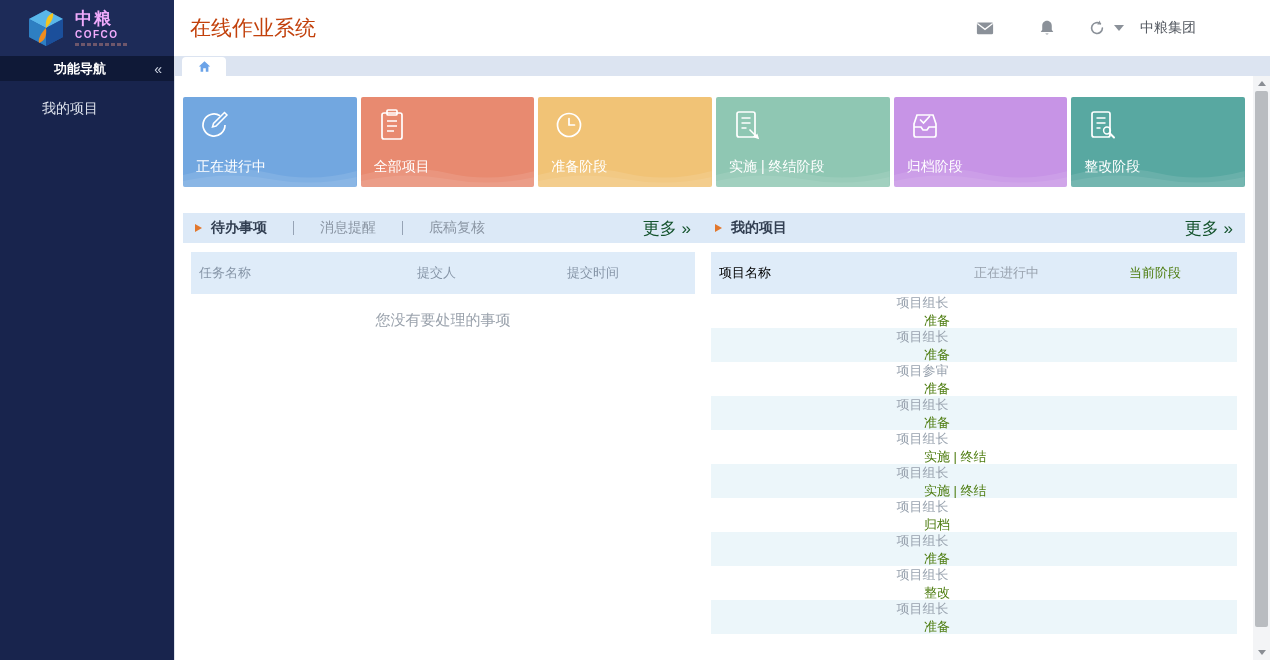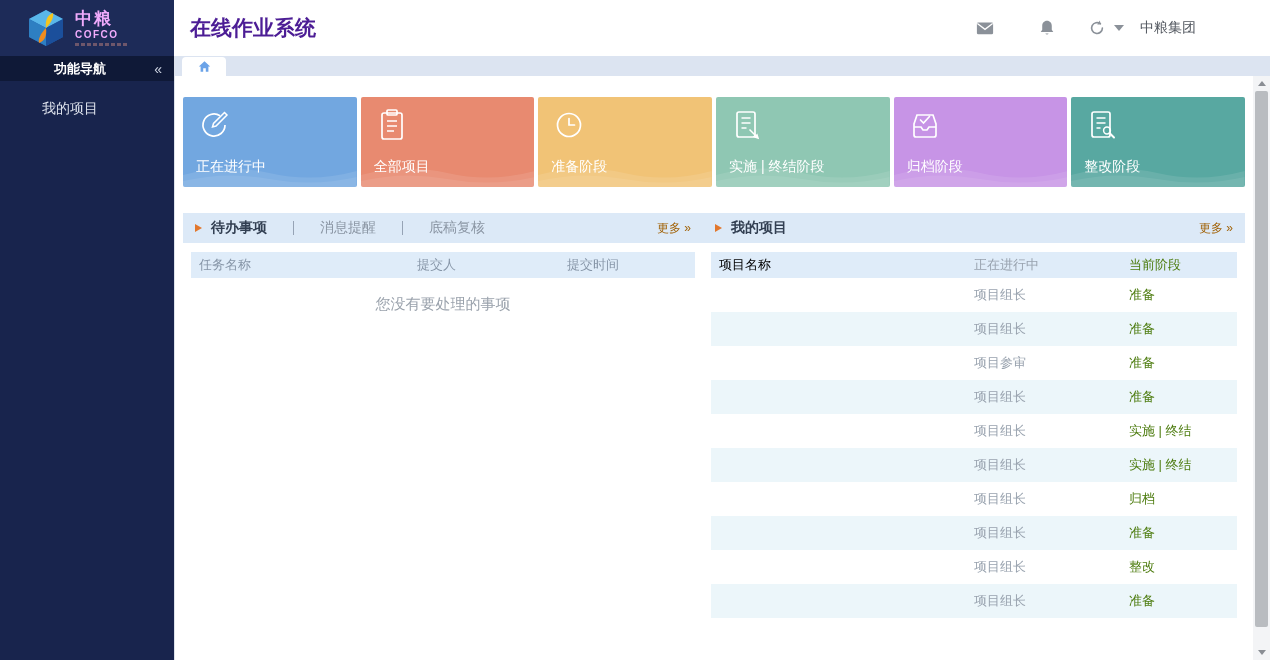--- a/index.html
+++ b/index.html
@@ -16,21 +16,21 @@
   .logo-tagline { margin-top:3px; height:3px; width:54px; opacity:.55;
     background:repeating-linear-gradient(90deg,#b07a7a 0 4px,transparent 4px 6px); }
   .nav-header { height:25px; background:#0f1937; color:#fff; display:flex; align-items:center;
     font-size:13px; font-weight:bold; padding:0 12px 0 54px; }
   .collapse { margin-left:auto; color:#cfd6e4; font-size:14px; font-weight:normal; cursor:pointer; }
   .nav-item { color:#dde2ec; font-size:14px; padding:19px 0 0 42px; cursor:pointer; }
 
   
   .main { position:absolute; left:174px; top:0; right:0; height:660px; }
   .topbar { height:56px; background:#fff; display:flex; align-items:center; padding:0 16px; }
-  .page-title { font-size:21px; color:#4c1d95; font-weight:bold; }
+  .page-title { font-size:21px; color:#c2410c; font-weight:normal; }
   .top-actions { margin-left:auto; display:flex; align-items:center; padding-right:58px; }
   .ticon { width:18px; height:18px; cursor:pointer; }
   .ticon.mail { margin-right:44px; }
   .ticon.bell { margin-right:32px; }
   .ticon.refresh { margin-right:8px; }
   .caret { width:0; height:0; border-left:5px solid transparent; border-right:5px solid transparent;
     border-top:6px solid #8b9199; margin-right:16px; cursor:pointer; }
   .org-name { font-size:14px; color:#51565e; cursor:pointer; }
 
   
@@ -60,26 +60,26 @@
   .panels { display:flex; gap:0; margin-top:26px; }
   .panel { background:#fff; }
   .panel-left { width:520px; flex:none; }
   .panel-right { flex:1; }
   .panel-head { height:30px; background:#dce9f7; display:flex; align-items:center; padding:0 12px; font-size:14px; }
   .bullet { width:0; height:0; border-left:7px solid #e2772c; border-top:4px solid transparent;
     border-bottom:4px solid transparent; margin-right:9px; flex:none; }
   .ptab { color:#8a95a3; cursor:pointer; white-space:nowrap; }
   .ptab.active { color:#323f52; font-weight:bold; }
   .pdivider { width:1px; height:14px; background:#96a3b5; margin:0 26px; }
-  .more-link { margin-left:auto; color:#a16207; font-size:12px; cursor:pointer; white-space:nowrap; }
-
-  .thead { display:flex; background:#dfecf9; height:26px; align-items:center; margin:9px 8px 0 8px;
+  .more-link { margin-left:auto; color:#14532d; font-size:17px; cursor:pointer; white-space:nowrap; }
+
+  .thead { display:flex; background:#dfecf9; height:42px; align-items:center; margin:9px 8px 0 8px;
     padding:0 8px; color:#8695a7; font-size:13px; }
   .rows { margin:0 8px; }
-  .row { display:flex; height:34px; align-items:center; padding:0 8px; font-size:13px; }
+  .row { display:flex; height:34px; align-items:center; padding:0 8px; font-size:13px;flex-direction:column; }
   .row:nth-child(even) { background:#ecf6fa; }
   .c-name  { flex:1; color:#000000; overflow:hidden; }
   .c-role  { width:155px; color:#98a2ae; }
   .c-stage { width:100px; color:#4d7c0f; cursor:pointer; }
   .lt-c1 { flex:1; } .lt-c2 { width:150px; } .lt-c3 { width:120px; }
   .empty-text { text-align:center; color:#9aa2ac; font-size:15px; padding-top:17px; }
 </style>
 </head>
 <body>
 

